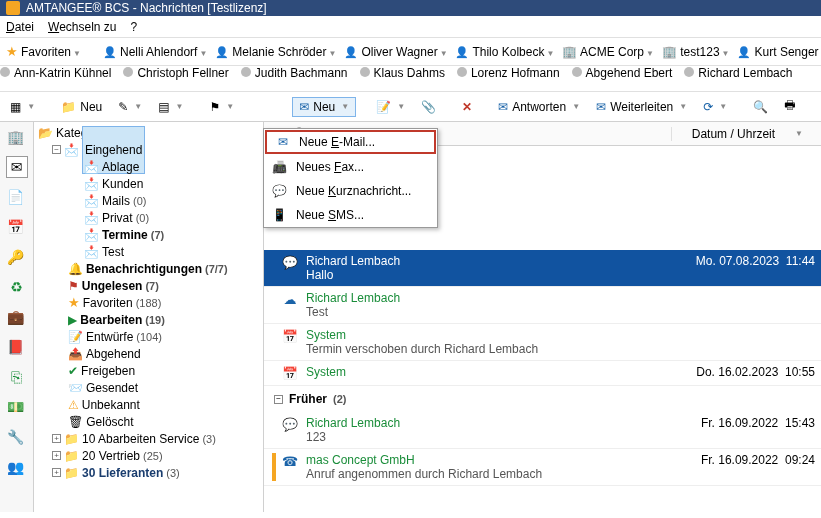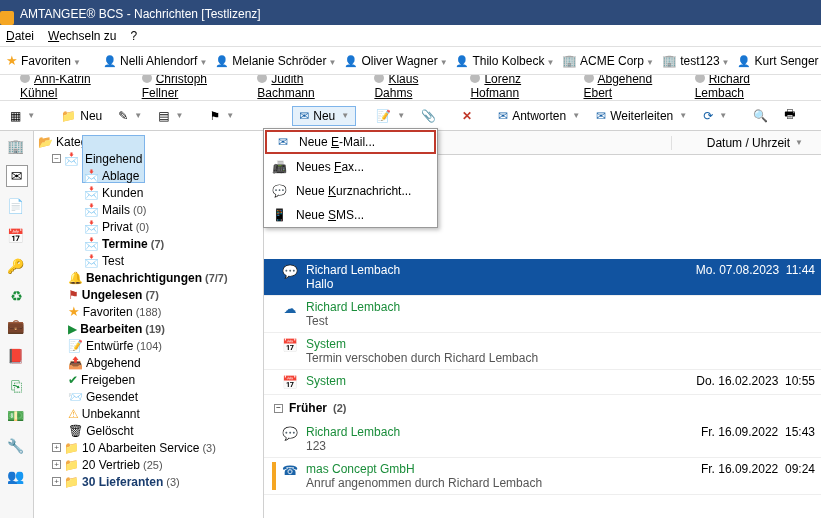--- a/index.html
+++ b/index.html
@@ -1,26 +1,26 @@
 <!DOCTYPE html>
 <html><head>
 <meta charset="utf-8">
 <style>
 * { margin:0; padding:0; box-sizing:border-box; font-family:"Segoe UI",Tahoma,sans-serif; font-size:12px; }
 body { width:821px; height:518px; background:#fff; overflow:hidden; position:relative; }
-.titlebar { background:#2e4b7a; color:#fff; height:25px; line-height:22px; display:flex; align-items:flex-end; }
+.titlebar { background:#2e4b7a; color:#fff; height:16px; line-height:22px; padding-left:6px; display:flex; align-items:center; }
 .titlebar .logo { width:14px; height:14px; background:#f5a623; border-radius:2px; margin-right:6px; display:inline-block; }
 .menubar { height:22px; display:flex; align-items:center; padding:0 6px; gap:14px; border-bottom:1px solid #e0e0e0; }
 .menubar span { cursor:default; }
 .underline { text-decoration:underline; }
 .favbar { height:28px; display:flex; align-items:center; padding:0 6px; gap:8px; border-bottom:1px solid #e0e0e0; overflow:hidden; white-space:nowrap; }
 .star { color:#f5a623; font-size:13px; }
 .person-icon { color:#c0392b; font-size:11px; }
 .drop { color:#888; font-size:8px; margin-left:2px; }
-.favbar2 { height:26px; display:flex; align-items:flex-end; padding:0 20px; gap:12px; border-bottom:1px solid #e0e0e0; overflow:hidden;text-decoration:underline; }
+.favbar2 { height:26px; display:flex; align-items:flex-start; padding:0 0; gap:12px; border-bottom:1px solid #e0e0e0; overflow:hidden; }
 .grey-dot { width:10px; height:10px; border-radius:50%; background:#bbb; display:inline-block; margin-right:4px; }
 .toolbar { height:30px; display:flex; align-items:center; padding:0 4px; gap:4px; border-bottom:1px solid #d0d0d0; overflow:hidden; }
 .tb-btn { display:flex; align-items:center; padding:2px 6px; gap:4px; }
 .tb-sep { width:1px; height:20px; background:#ccc; margin:0 3px; }
 .folder-icon { color:#f5a623; }
 .neu-btn { border:1px solid transparent; }
 .neu-selected { background:#e5f1fb; border:1px solid #7eb4ea; }
 .main { display:flex; height:390px; }
 .sidebar-left { width:34px; background:#f7f7f7; border-right:1px solid #d0d0d0; display:flex; flex-direction:column; align-items:center; padding-top:4px; gap:8px; }
 .sidebar-left .ico { width:22px; height:22px; display:flex; align-items:center; justify-content:center; font-size:14px; }
@@ -30,21 +30,21 @@
 .tree-indent2 { padding-left:30px; }
 .tree-indent3 { padding-left:46px; }
 .tree-toggle { width:9px; height:9px; border:1px solid #888; display:inline-flex; align-items:center; justify-content:center; font-size:8px; line-height:1; color:#555; }
 .tree-sel { background:#cde6f7; border:1px solid #7eb4ea; padding:16px 2px; }
 .bold { font-weight:600; }
 .bold-blue { font-weight:700; color:#1a3d6e; }
 .count { color:#555; font-size:11px; }
 .content { flex:1; position:relative; }
 .col-header { height:24px; border-bottom:1px solid #d0d0d0; display:flex; align-items:center; background:#fafafa; }
 .col-header .col1 { flex:1; padding-left:30px; }
-.col-header .col2 { width:150px; text-align:left; padding-right:18px; border-left:1px solid #e0e0e0; display:flex; align-items:center; justify-content:flex-end; gap:3px;}
+.col-header .col2 { width:150px; text-align:left; padding-right:18px; border-left:1px solid #e0e0e0; display:flex; align-items:center; justify-content:flex-end; gap:18px;}
 .glass { color:#1a63a8; }
 .msg-list { }
 .msg-row { display:flex; padding:4px 6px 4px 8px; border-bottom:1px solid #eee; }
 .msg-row .strip { width:4px; align-self:stretch; margin-right:4px; }
 .msg-row .icon { width:20px; text-align:center; color:#1a63a8; font-size:13px; padding-top:1px; }
 .msg-row .body { flex:1; padding-left:6px; }
 .msg-row .from { color:#1a8d3a; }
 .msg-row .subj { color:#555; }
 .msg-row .date { width:140px; text-align:right; white-space:nowrap; }
 .msg-row.sel { background:#1153a0; color:#fff; }

